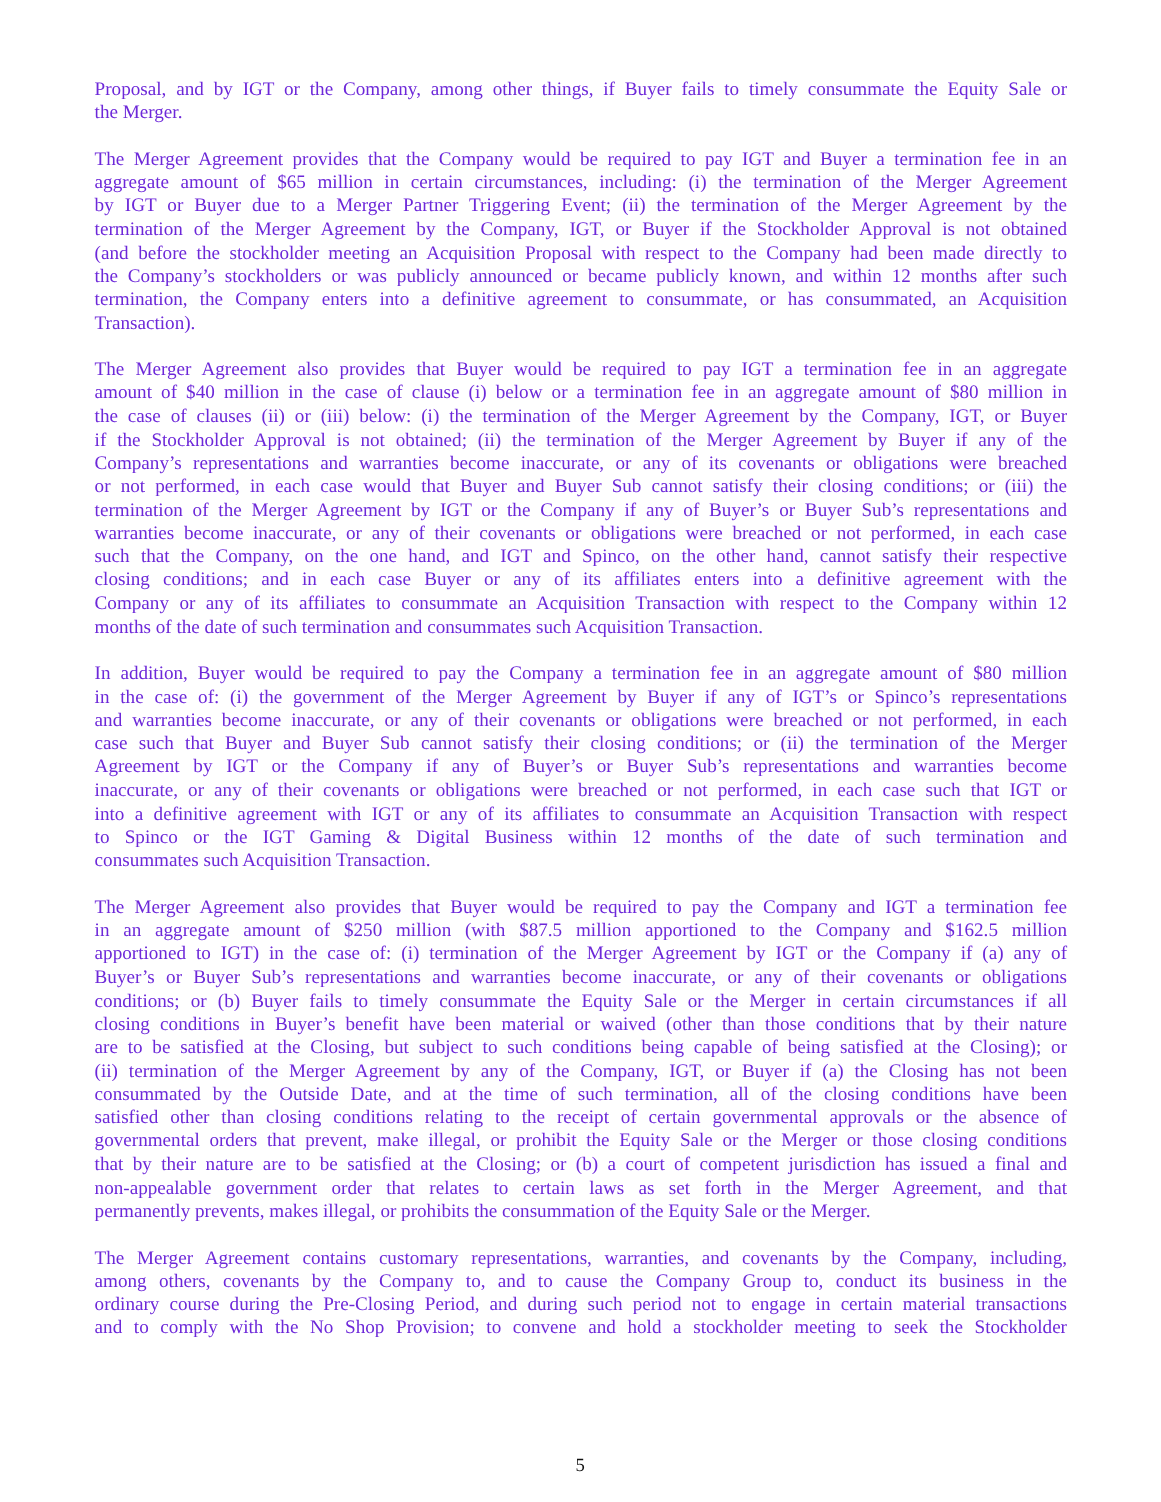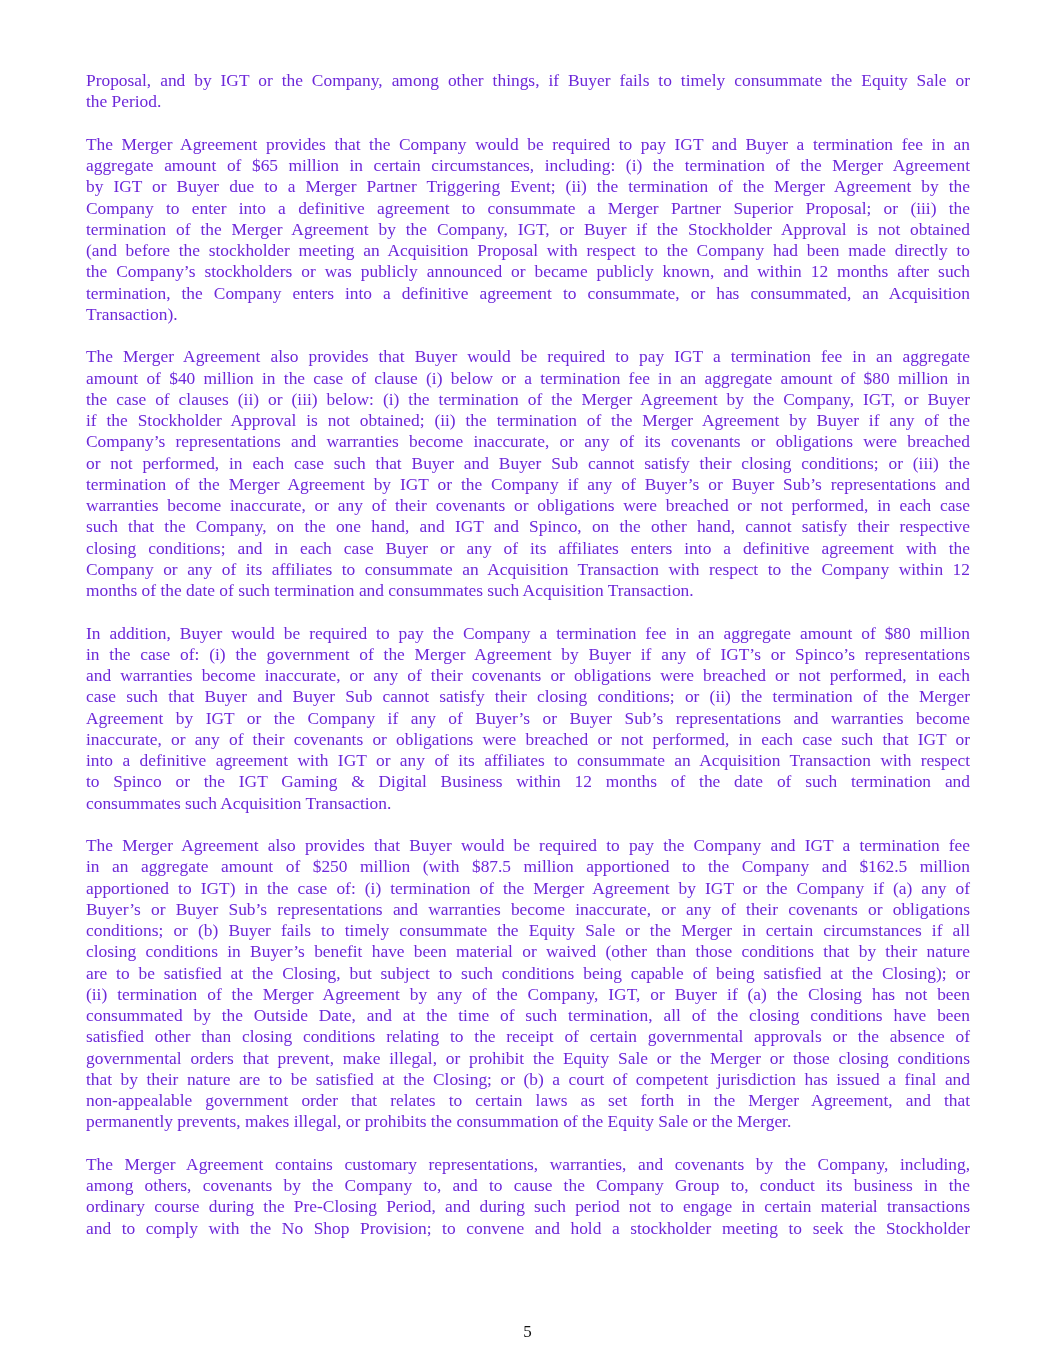--- a/index.html
+++ b/index.html
@@ -20,42 +20,41 @@
     font-family: "Liberation Serif", "DejaVu Serif", serif; font-size: 17px; color: #111111;
   }
 </style>
 </head>
 <body>
 
 <div class="page">
 
   <div class="para">
     <span class="line">Proposal, and by IGT or the Company, among other things, if Buyer fails to timely consummate the Equity Sale or</span>
-    <span class="line last">the Period.</span>
+    <span class="line last">the Merger.</span>
   </div>
 
   <div class="para">
     <span class="line">The Merger Agreement provides that the Company would be required to pay IGT and Buyer a termination fee in an</span>
     <span class="line">aggregate amount of $65 million in certain circumstances, including:  (i) the termination of the Merger Agreement</span>
     <span class="line">by IGT or Buyer due to a Merger Partner Triggering Event; (ii) the termination of the Merger Agreement by the</span>
-    <span class="line">Company to enter into a definitive agreement to consummate a Merger Partner Superior Proposal; or (iii) the</span>
     <span class="line">termination of the Merger Agreement by the Company, IGT, or Buyer if the Stockholder Approval is not obtained</span>
     <span class="line">(and before the stockholder meeting an Acquisition Proposal with respect to the Company had been made directly to</span>
     <span class="line">the Company’s stockholders or was publicly announced or became publicly known, and within 12 months after such</span>
     <span class="line">termination, the Company enters into a definitive agreement to consummate, or has consummated, an Acquisition</span>
     <span class="line last">Transaction).</span>
   </div>
 
   <div class="para">
     <span class="line">The Merger Agreement also provides that Buyer would be required to pay IGT a termination fee in an aggregate</span>
     <span class="line">amount of $40 million in the case of clause (i) below or a termination fee in an aggregate amount of $80 million in</span>
     <span class="line">the case of clauses (ii) or (iii) below:  (i) the termination of the Merger Agreement by the Company, IGT, or Buyer</span>
     <span class="line">if the Stockholder Approval is not obtained; (ii) the termination of the Merger Agreement by Buyer if any of the</span>
     <span class="line">Company’s representations and warranties become inaccurate, or any of its covenants or obligations were breached</span>
-    <span class="line">or not performed, in each case such that Buyer and Buyer Sub cannot satisfy their closing conditions; or (iii) the</span>
+    <span class="line">or not performed, in each case would that Buyer and Buyer Sub cannot satisfy their closing conditions; or (iii) the</span>
     <span class="line">termination of the Merger Agreement by IGT or the Company if any of Buyer’s or Buyer Sub’s representations and</span>
     <span class="line">warranties become inaccurate, or any of their covenants or obligations were breached or not performed, in each case</span>
     <span class="line">such that the Company, on the one hand, and IGT and Spinco, on the other hand, cannot satisfy their respective</span>
     <span class="line">closing conditions; and in each case Buyer or any of its affiliates enters into a definitive agreement with the</span>
     <span class="line">Company or any of its affiliates to consummate an Acquisition Transaction with respect to the Company within 12</span>
     <span class="line last">months of the date of such termination and consummates such Acquisition Transaction.</span>
   </div>
 
   <div class="para">
     <span class="line">In addition, Buyer would be required to pay the Company a termination fee in an aggregate amount of $80 million</span>

